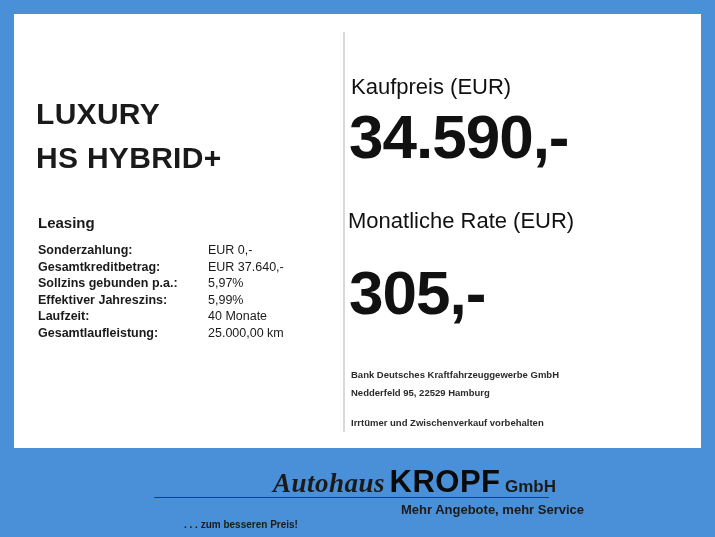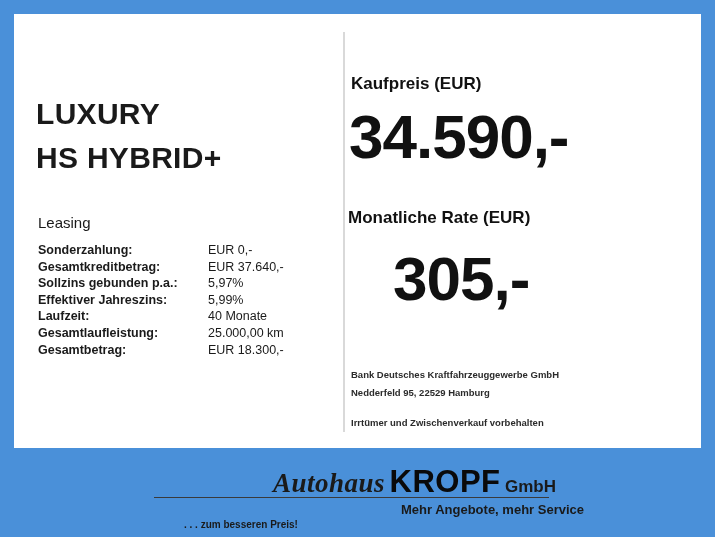--- a/index.html
+++ b/index.html
@@ -48,21 +48,21 @@
     font-weight: bold;
     color: #1a1a1a;
     line-height: 44px;
     letter-spacing: 0.3px;
   }
   .leasing-head {
     position: absolute;
     left: 24px;
     top: 200px;
     font-size: 15px;
-    font-weight: normal;
+    font-weight: bold;
     color: #1a1a1a;
   }
   .specs {
     position: absolute;
     left: 24px;
     top: 228px;
     width: 290px;
     font-size: 12.5px;
     color: #1a1a1a;
     border-collapse: collapse;
@@ -77,36 +77,36 @@
     width: 170px;
     font-weight: bold;
   }
   .specs td.val {
     font-weight: normal;
   }
 
   
   .price-label {
     position: absolute;
-    font-size: 17px;
-    font-weight: bold;
+    font-size: 22px;
+    font-weight: normal;
     color: #111111;
   }
   .price-value {
     position: absolute;
     font-size: 62px;
     font-weight: bold;
     color: #111111;
     letter-spacing: -1px;
     line-height: 62px;
   }
   #buy-label  { left: 337px; top: 60px; }
   #buy-value  { left: 335px; top: 92px; }
   #rate-label { left: 334px; top: 194px; }
-  #rate-value { left: 335px; top: 234px; margin-left: 44px; }
+  #rate-value { left: 335px; top: 248px; }
 
   .finefoot {
     position: absolute;
     left: 337px;
     top: 352px;
     width: 320px;
     font-size: 9.5px;
     color: #2b2b2b;
     line-height: 18px;
     font-weight: bold;
@@ -218,24 +218,20 @@
           <td class="val">5,99%</td>
         </tr>
         <tr>
           <td class="lbl">Laufzeit:</td>
           <td class="val">40 Monate</td>
         </tr>
         <tr>
           <td class="lbl">Gesamtlaufleistung:</td>
           <td class="val">25.000,00 km</td>
         </tr>
-        <tr>
-          <td class="lbl">Gesamtbetrag:</td>
-          <td class="val">EUR 18.300,-</td>
-        </tr>
       </tbody>
     </table>
 
     <div class="price-label" id="buy-label">Kaufpreis (EUR)</div>
     <div class="price-value" id="buy-value">34.590,-</div>
 
     <div class="price-label" id="rate-label">Monatliche Rate (EUR)</div>
     <div class="price-value" id="rate-value">305,-</div>
 
     <div class="finefoot">

